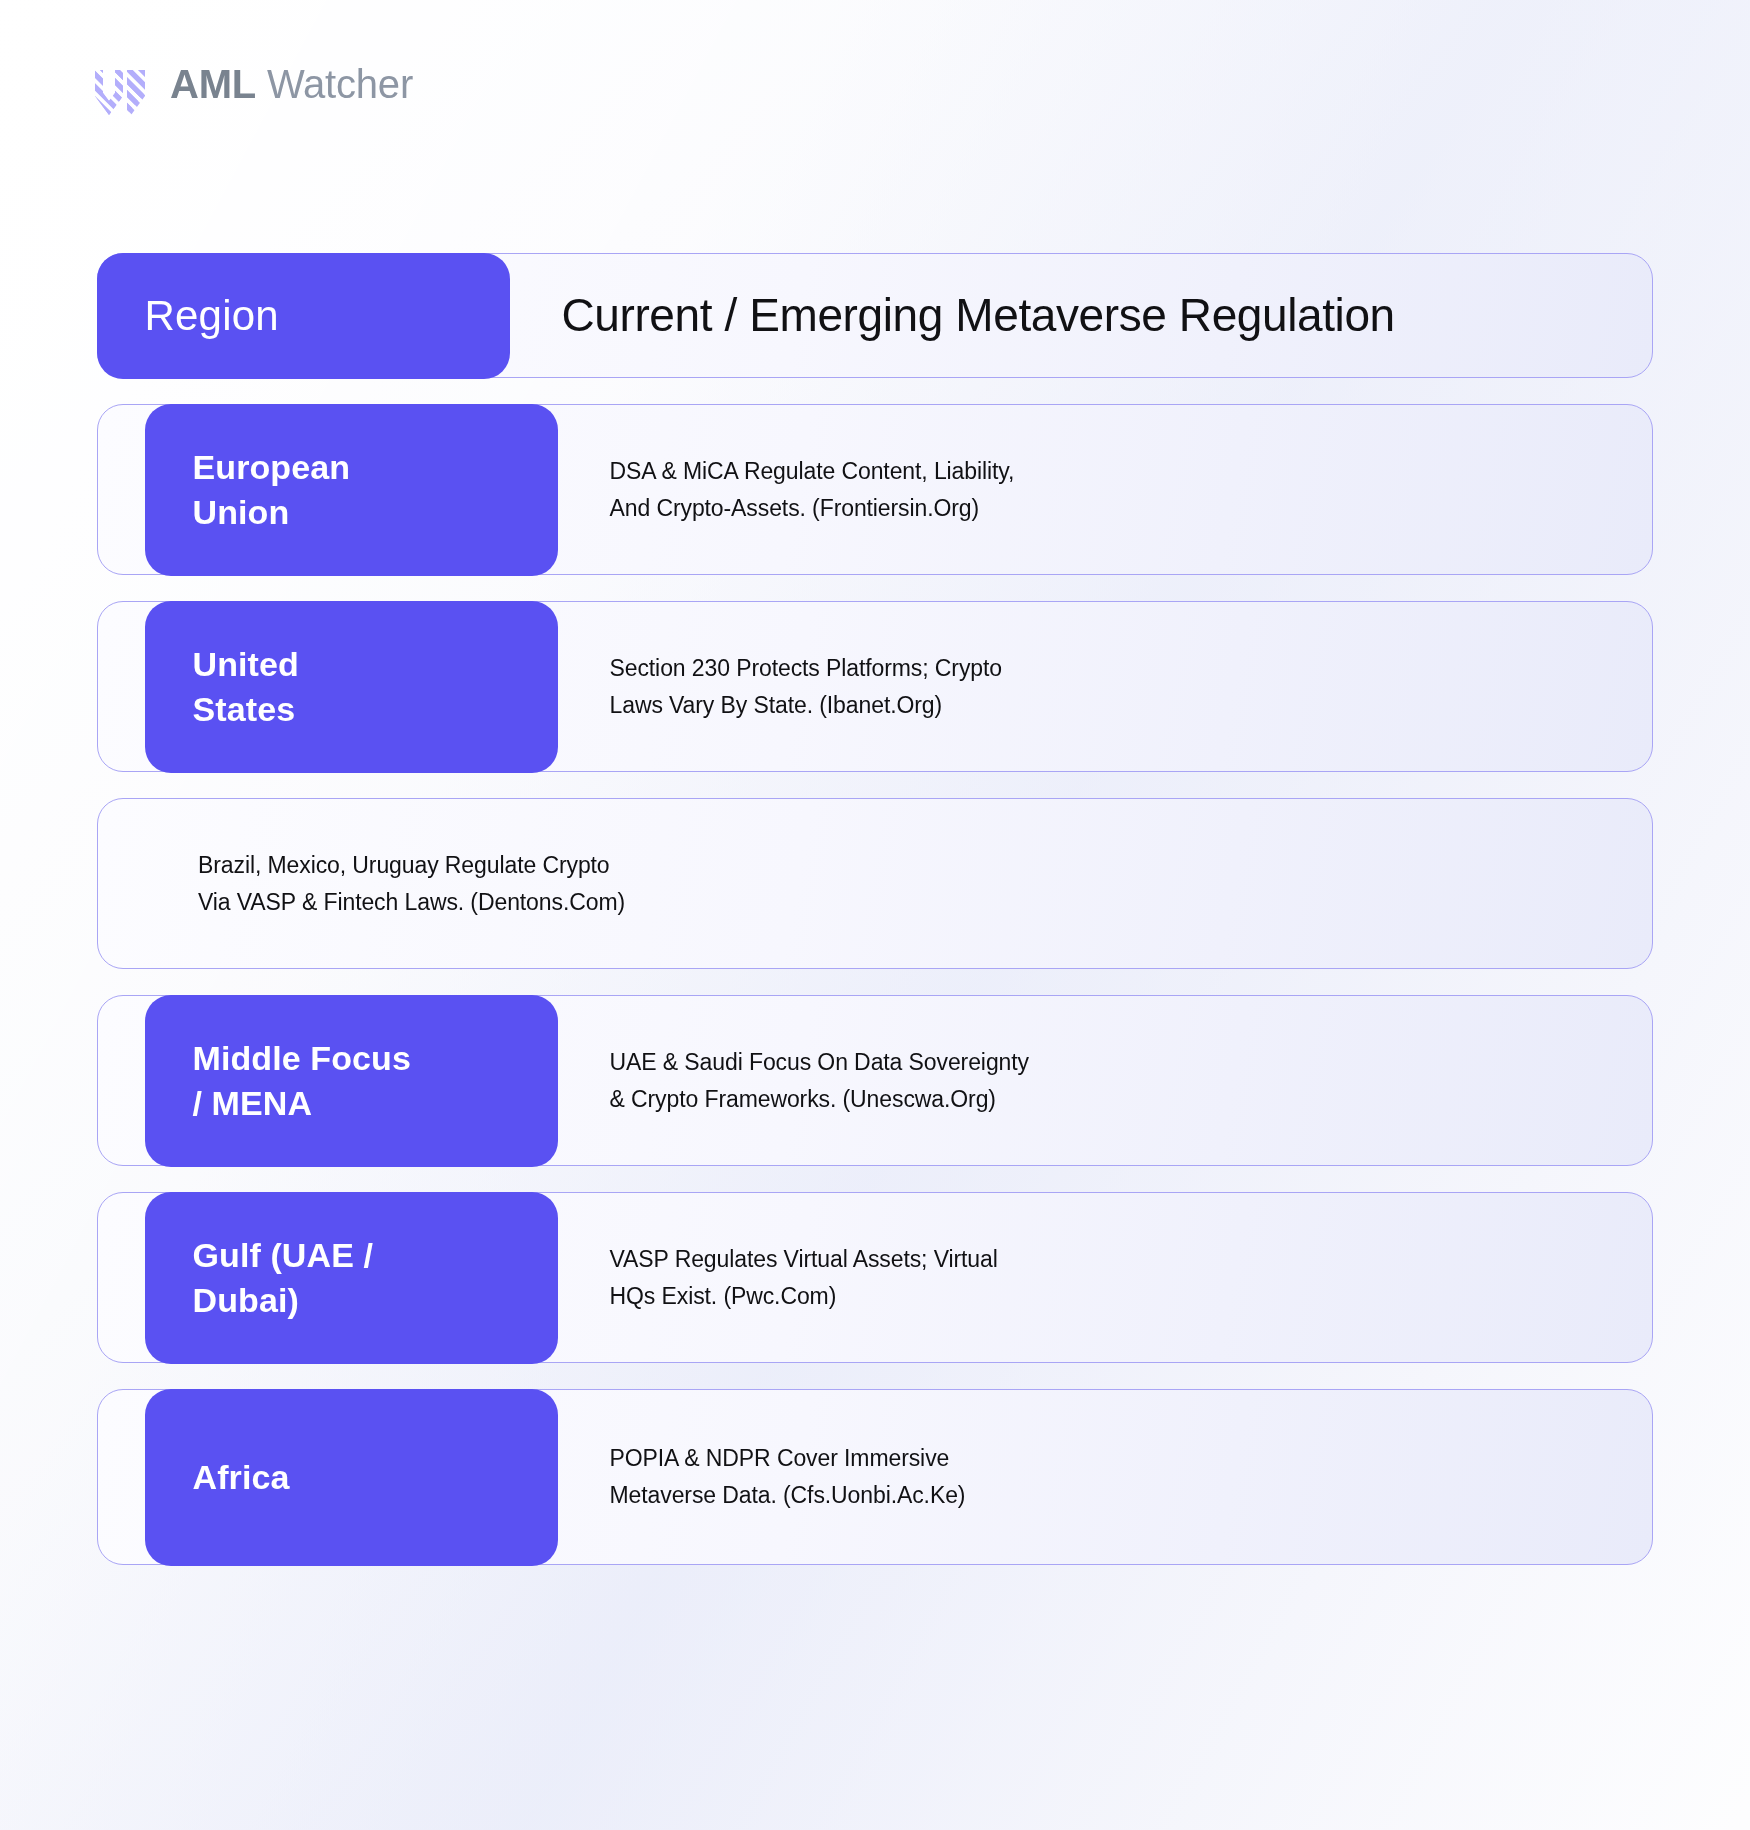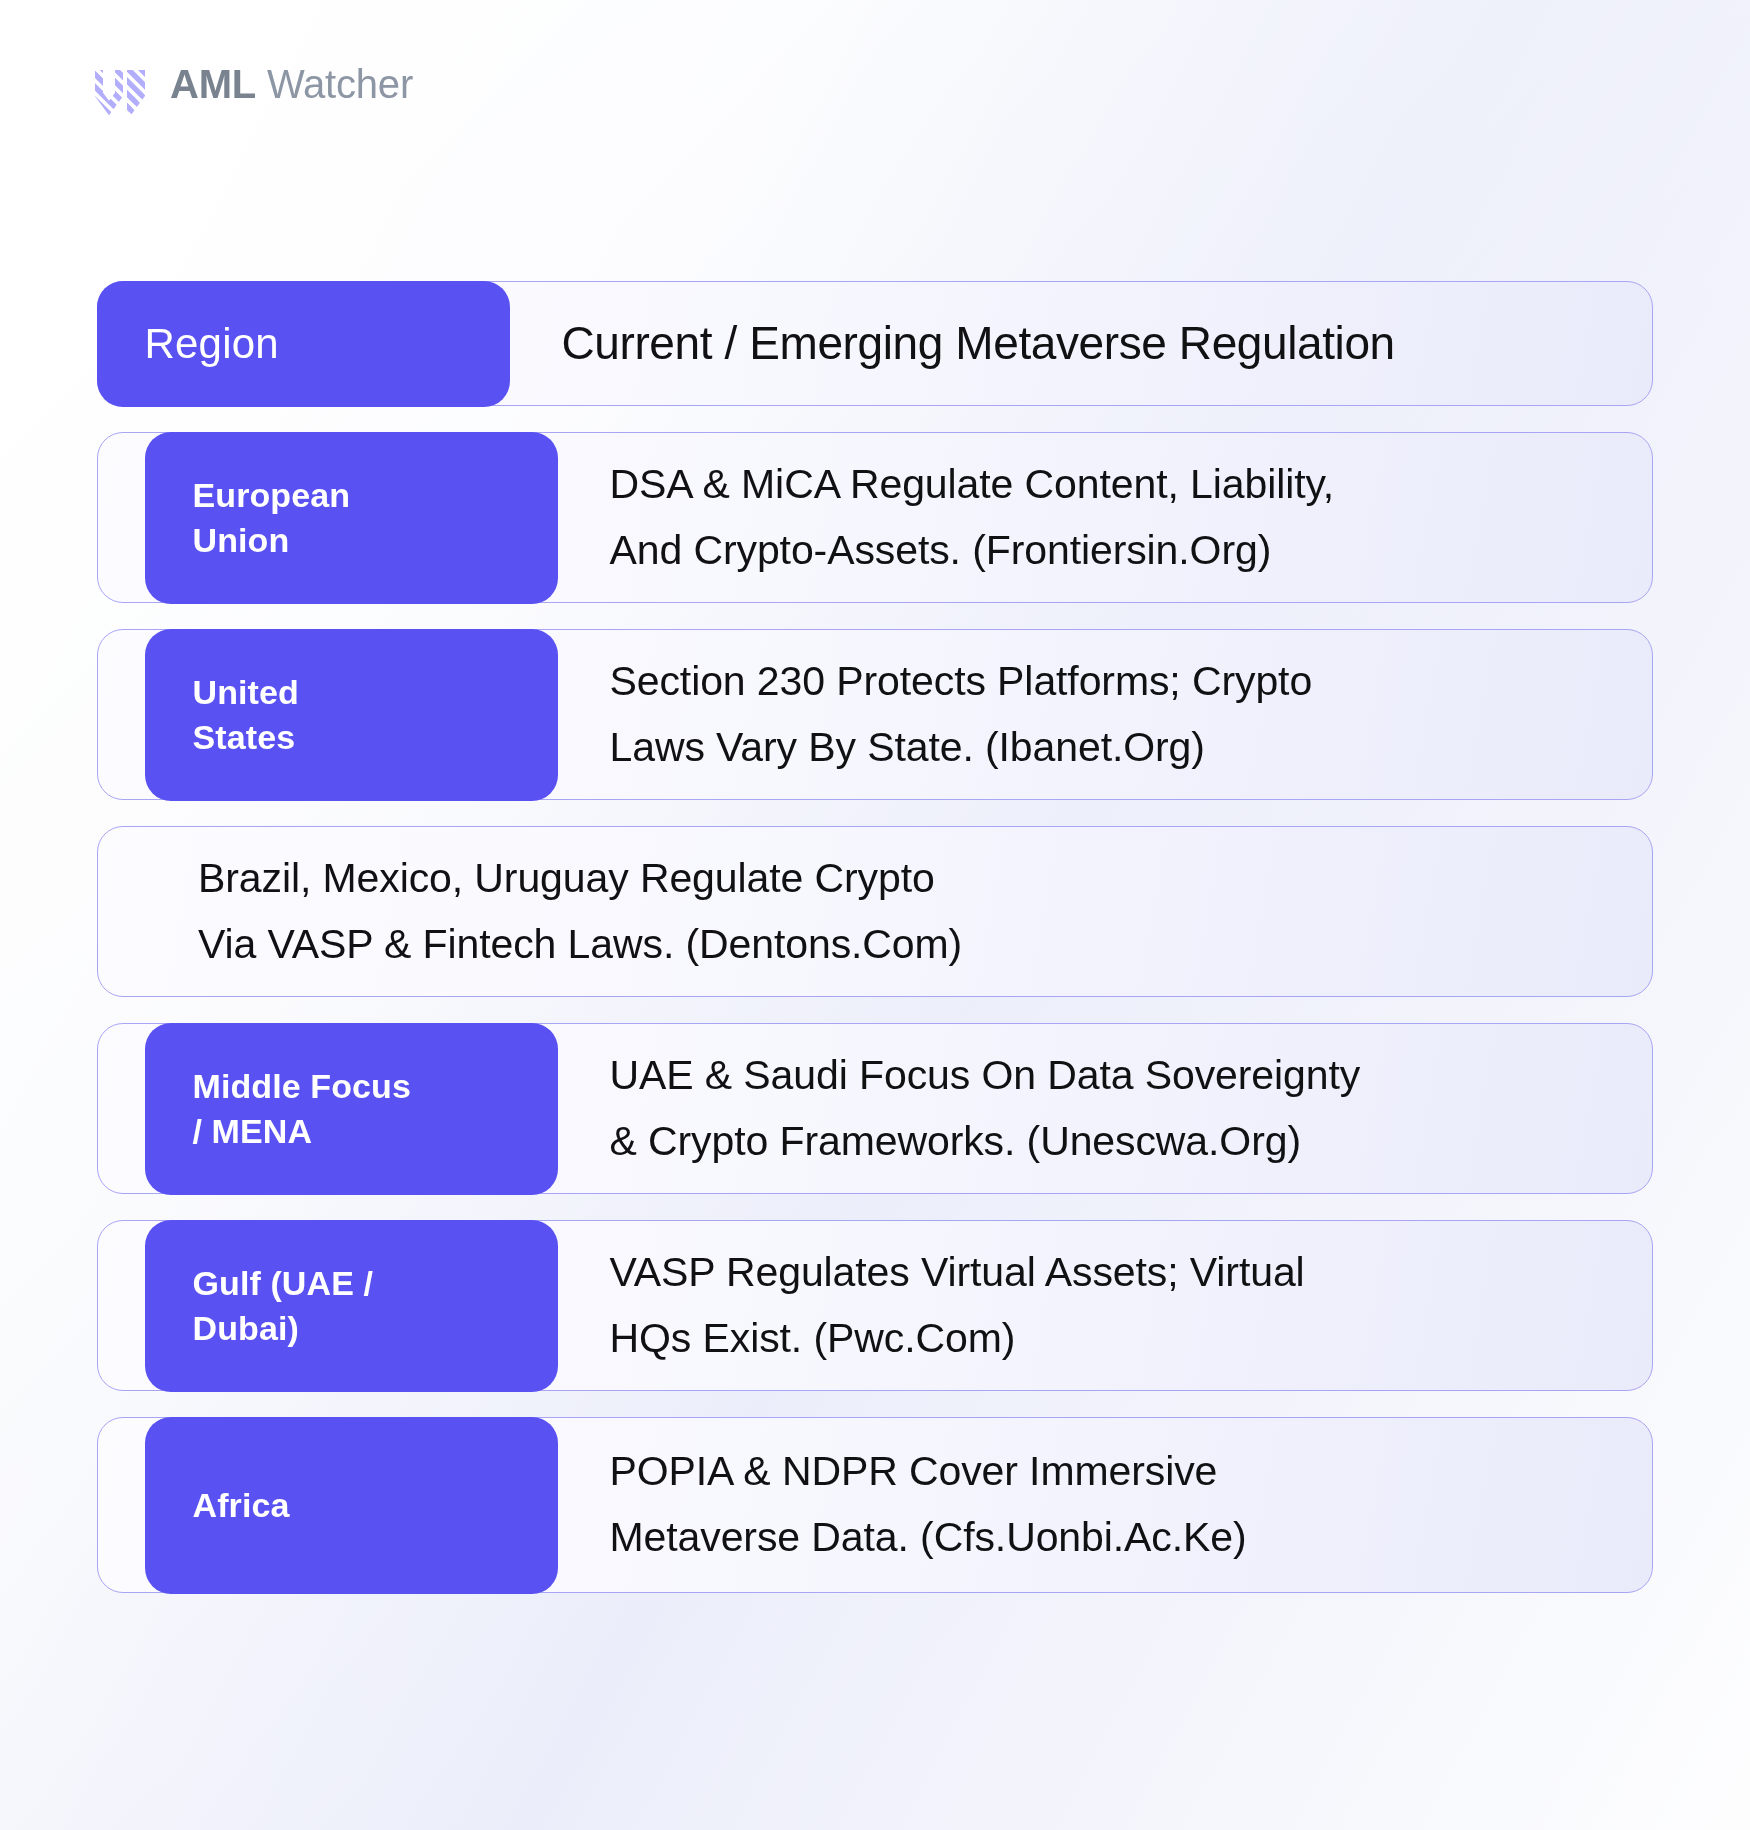--- a/index.html
+++ b/index.html
@@ -64,21 +64,20 @@
   
   .table {
     position: absolute;
     top: 253px;
     left: 97px;
     width: 1556px;
     z-index: 2;
     display: flex;
     flex-direction: column;
     gap: 26px;
-    margin-top: 28px;
   }
 
   .row {
     position: relative;
     display: flex;
     align-items: stretch;
     border: 1.5px solid #a9a5f5;
     border-radius: 26px;
     background: linear-gradient(100deg, #fcfcff 0%, #f7f7fe 45%, #e9ebfa 100%);
     box-sizing: border-box;
@@ -105,21 +104,21 @@
   }
 
   .row-value {
     flex: 1 1 auto;
     display: flex;
     align-items: center;
     padding: 0 52px;
     box-sizing: border-box;
   }
   .row-value .value-text {
-    font-size: 41px;
+    font-size: 23px;
     font-weight: 400;
     line-height: 1.6;
     color: #111114;
     letter-spacing: -0.1px;
     white-space: pre-line;
   }
 
   
   .row.header {
     min-height: 125px;

